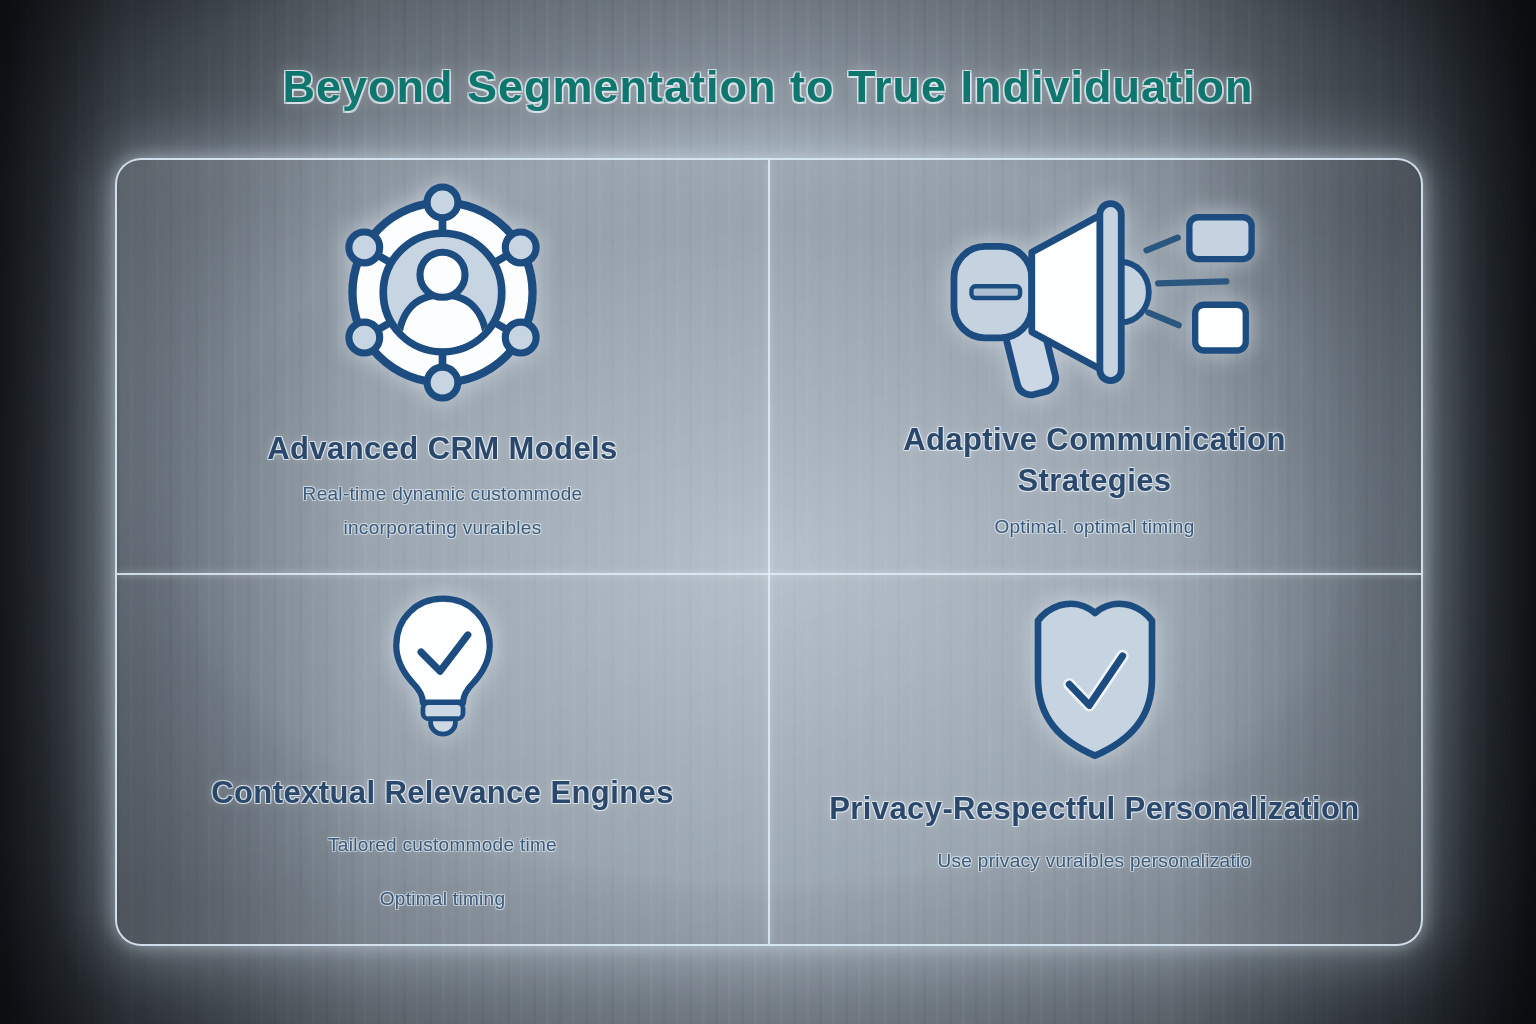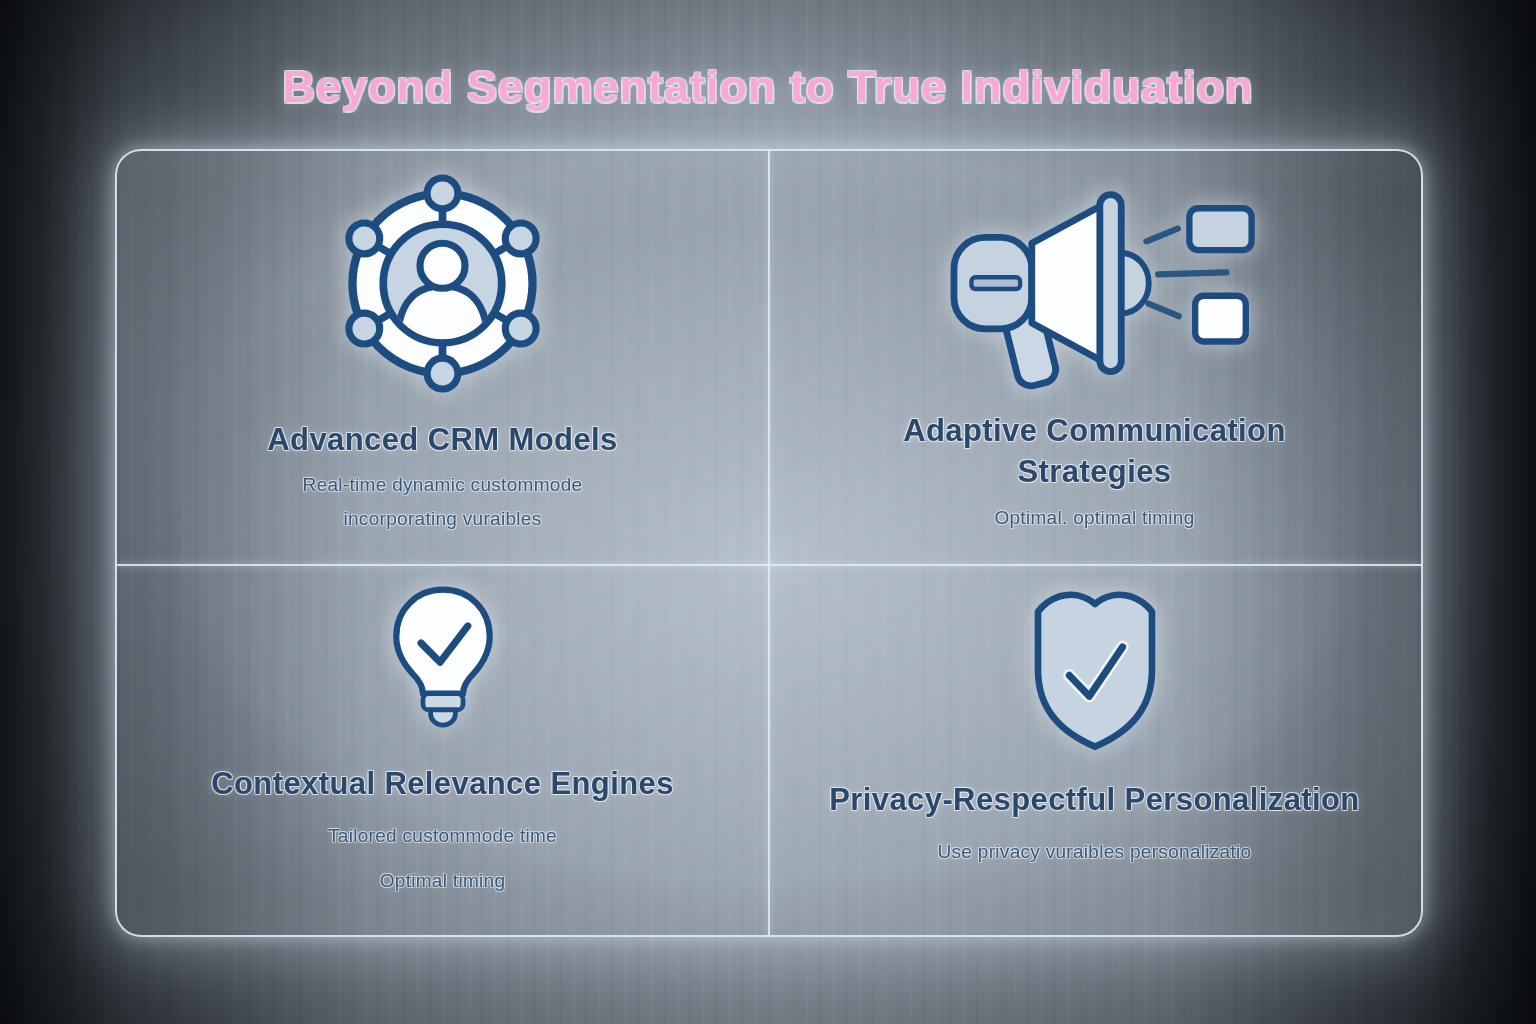--- a/index.html
+++ b/index.html
@@ -25,30 +25,30 @@
       rgba(0,0,0,0) 3px, rgba(0,0,0,0) 13px,
       rgba(0,0,0,0.035) 13px, rgba(0,0,0,0.035) 16px,
       rgba(0,0,0,0) 16px, rgba(0,0,0,0) 26px);
     mix-blend-mode:overlay;
   }
 
   
   .main-title{
     position:absolute;top:64px;left:0;width:100%;
     text-align:center;font-size:45px;font-weight:bold;letter-spacing:1px;
-    color:#f9a8d4;line-height:1;
+    color:#0f766e;line-height:1;
     text-shadow:
       -1.5px -1.5px 0 rgba(226,234,242,0.70), 1.5px -1.5px 0 rgba(226,234,242,0.70),
       -1.5px  1.5px 0 rgba(226,234,242,0.70), 1.5px  1.5px 0 rgba(226,234,242,0.70),
       0 0 16px rgba(255,255,255,0.35);
   }
 
   
   .panel{
-    position:absolute;left:115px;top:149px;width:1308px;height:788px;
+    position:absolute;left:115px;top:158px;width:1308px;height:788px;
     box-sizing:border-box;
     border:2px solid rgba(219,234,247,0.92);
     border-radius:26px;
     background:linear-gradient(160deg, rgba(205,215,225,0.17) 0%, rgba(162,174,186,0.10) 42%, rgba(203,215,227,0.19) 100%);
     box-shadow:
       0 0 60px 10px rgba(212,228,242,0.30),
       0 0 18px rgba(232,244,253,0.45),
       inset 0 0 70px rgba(255,255,255,0.06);
   }
   .v-divider{
@@ -91,21 +91,21 @@
   .q1 .quad-sub{margin-top:13px;}
   .q1 .quad-line + .quad-line{margin-top:11px;}
 
   .q2 .icon{margin-top:30px;}
   .q2 .quad-title{margin-top:16px;max-width:440px;}
   .q2 .quad-sub{margin-top:14px;}
 
   .q3 .icon{margin-top:20px;}
   .q3 .quad-title{margin-top:16px;}
   .q3 .quad-sub{margin-top:20px;}
-  .q3 .quad-line + .quad-line{margin-top:22px;}
+  .q3 .quad-line + .quad-line{margin-top:31px;}
 
   .q4 .icon{margin-top:24px;}
   .q4 .quad-title{margin-top:21px;}
   .q4 .quad-sub{margin-top:20px;}
 </style>
 </head>
 <body>
 
 <div class="stage">
   <div class="bg"></div>

